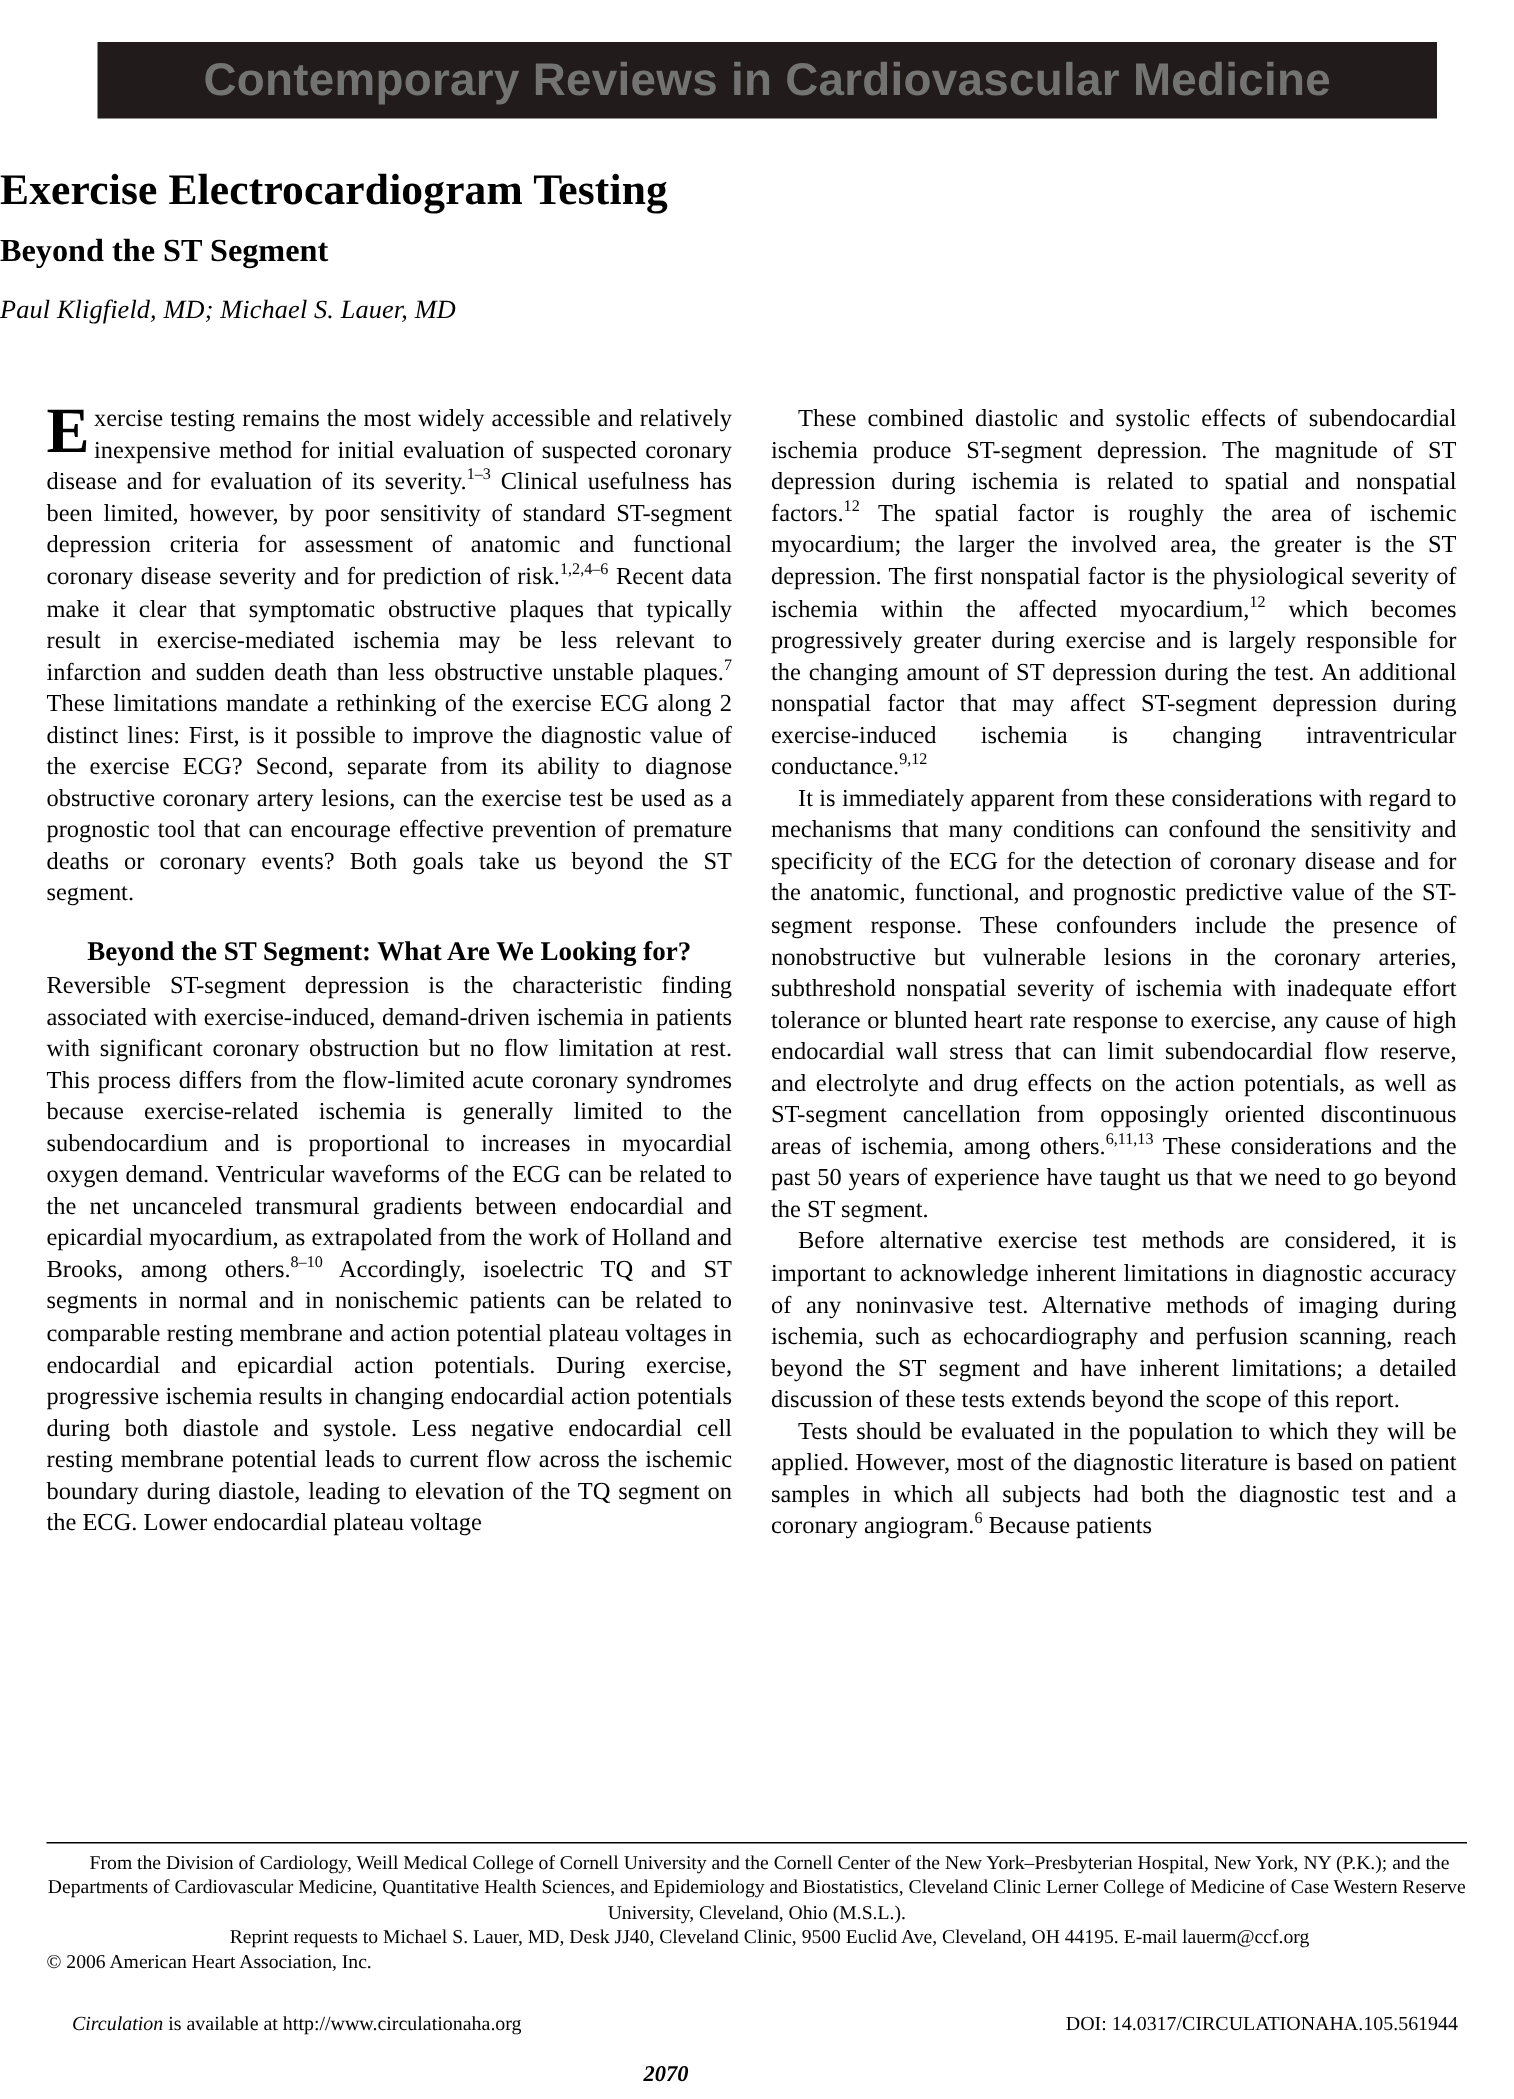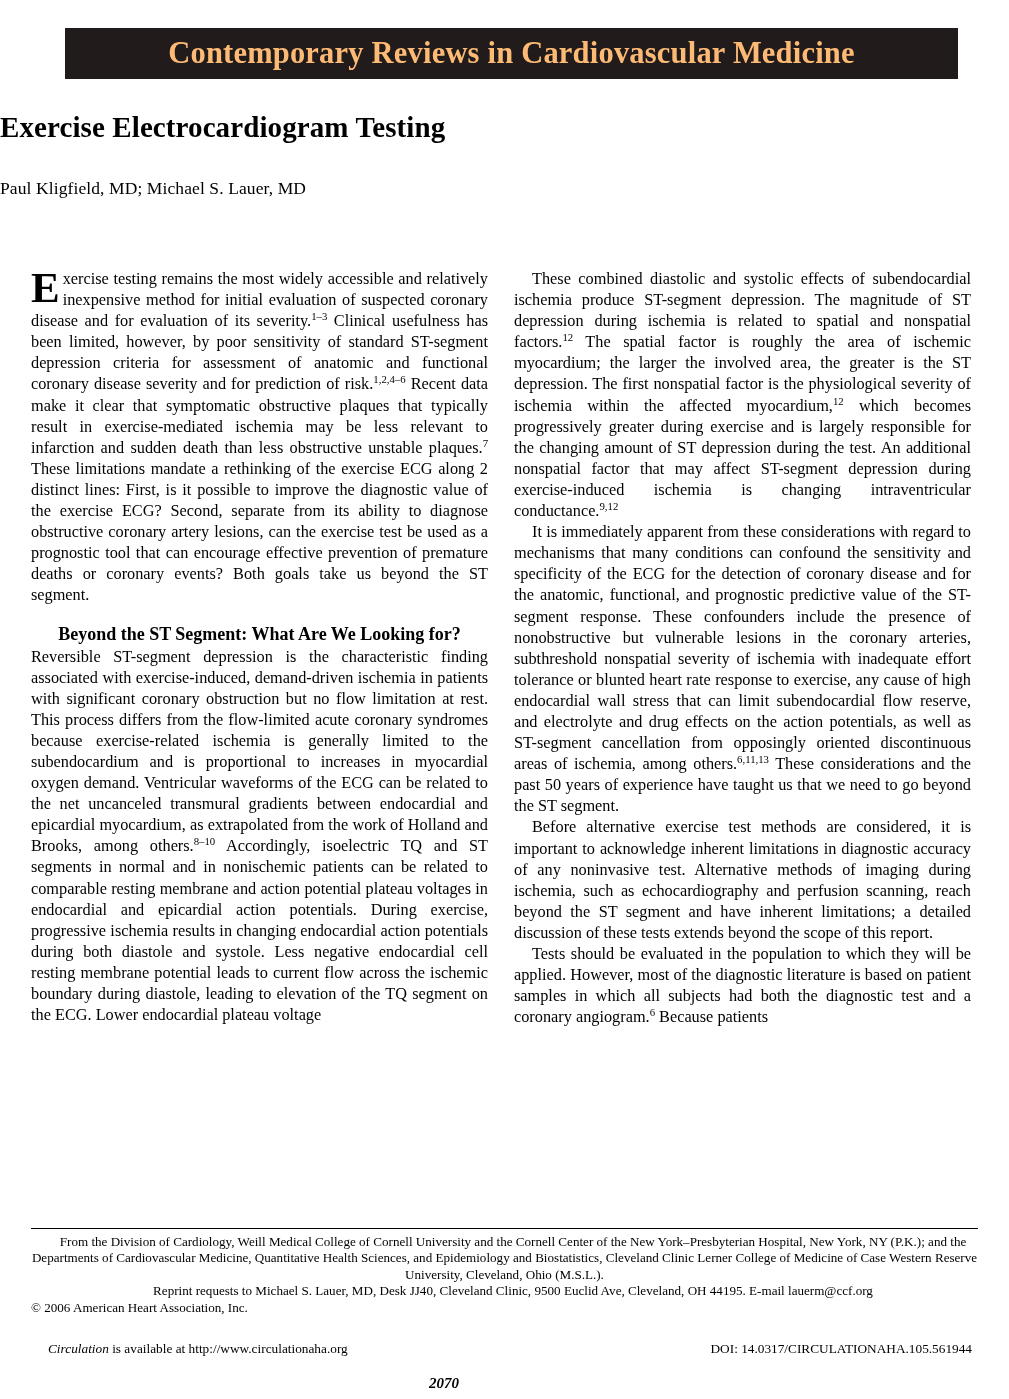--- a/index.html
+++ b/index.html
@@ -20,22 +20,22 @@
     left: 65px;
     top: 28px;
     width: 893px;
     height: 51px;
     background: #211b1b;
     display: flex;
     align-items: center;
     justify-content: center;
   }
   .banner-text {
-    color: #fdba74;
-    font-family: Liberation Serif, serif;
+    color: #737373;
+    font-family: Liberation Sans, sans-serif;
     font-weight: bold;
     font-size: 30.5px;
     letter-spacing: 0.2px;
     white-space: nowrap;
   }
 
   
   .title-block {
     position: absolute;
     left: 0;
@@ -51,22 +51,23 @@
   }
   .article-subtitle {
     font-size: 21.5px;
     font-weight: bold;
     margin: 12px 0 0 0;
     line-height: 1.1;
   }
   .authors {
     font-size: 17.5px;
     font-weight: normal;
-    margin: 34px 0 0 0;
+    margin: 16px 0 0 0;
     letter-spacing: 0.1px;
+    font-style: italic;
   }
 
   
   .body-area {
     position: absolute;
     left: 31px;
     top: 268px;
     width: 947px;
     height: 930px;
     display: flex;
@@ -163,20 +164,21 @@
 </style>
 </head>
 <body>
 
 <div class="banner">
   <span class="banner-text">Contemporary Reviews in Cardiovascular Medicine</span>
 </div>
 
 <div class="title-block">
   <h1 class="article-title">Exercise Electrocardiogram Testing</h1>
+  <h2 class="article-subtitle">Beyond the ST Segment</h2>
   <div class="authors">Paul Kligfield, MD; Michael S. Lauer, MD</div>
 </div>
 
 <div class="body-area">
 
   <div class="col">
 
     <p class="dropcap-para"><span class="dropcap">E</span><span>xercise testing remains the most widely accessible and relatively inexpensive method for initial evaluation of suspected coronary disease and for evaluation of its severity.</span><sup>1–3</sup><span> Clinical usefulness has been limited, however, by poor sensitivity of standard ST-segment depression criteria for assessment of anatomic and functional coronary disease severity and for prediction of risk.</span><sup>1,2,4–6</sup><span> Recent data make it clear that symptomatic obstructive plaques that typically result in exercise-mediated ischemia may be less relevant to infarction and sudden death than less obstructive unstable plaques.</span><sup>7</sup><span> These limitations mandate a rethinking of the exercise ECG along 2 distinct lines: First, is it possible to improve the diagnostic value of the exercise ECG? Second, separate from its ability to diagnose obstructive coronary artery lesions, can the exercise test be used as a prognostic tool that can encourage effective prevention of premature deaths or coronary events? Both goals take us beyond the ST segment.</span></p>
 
     <h3 class="sec-head">Beyond the ST Segment: What Are We Looking for?</h3>

